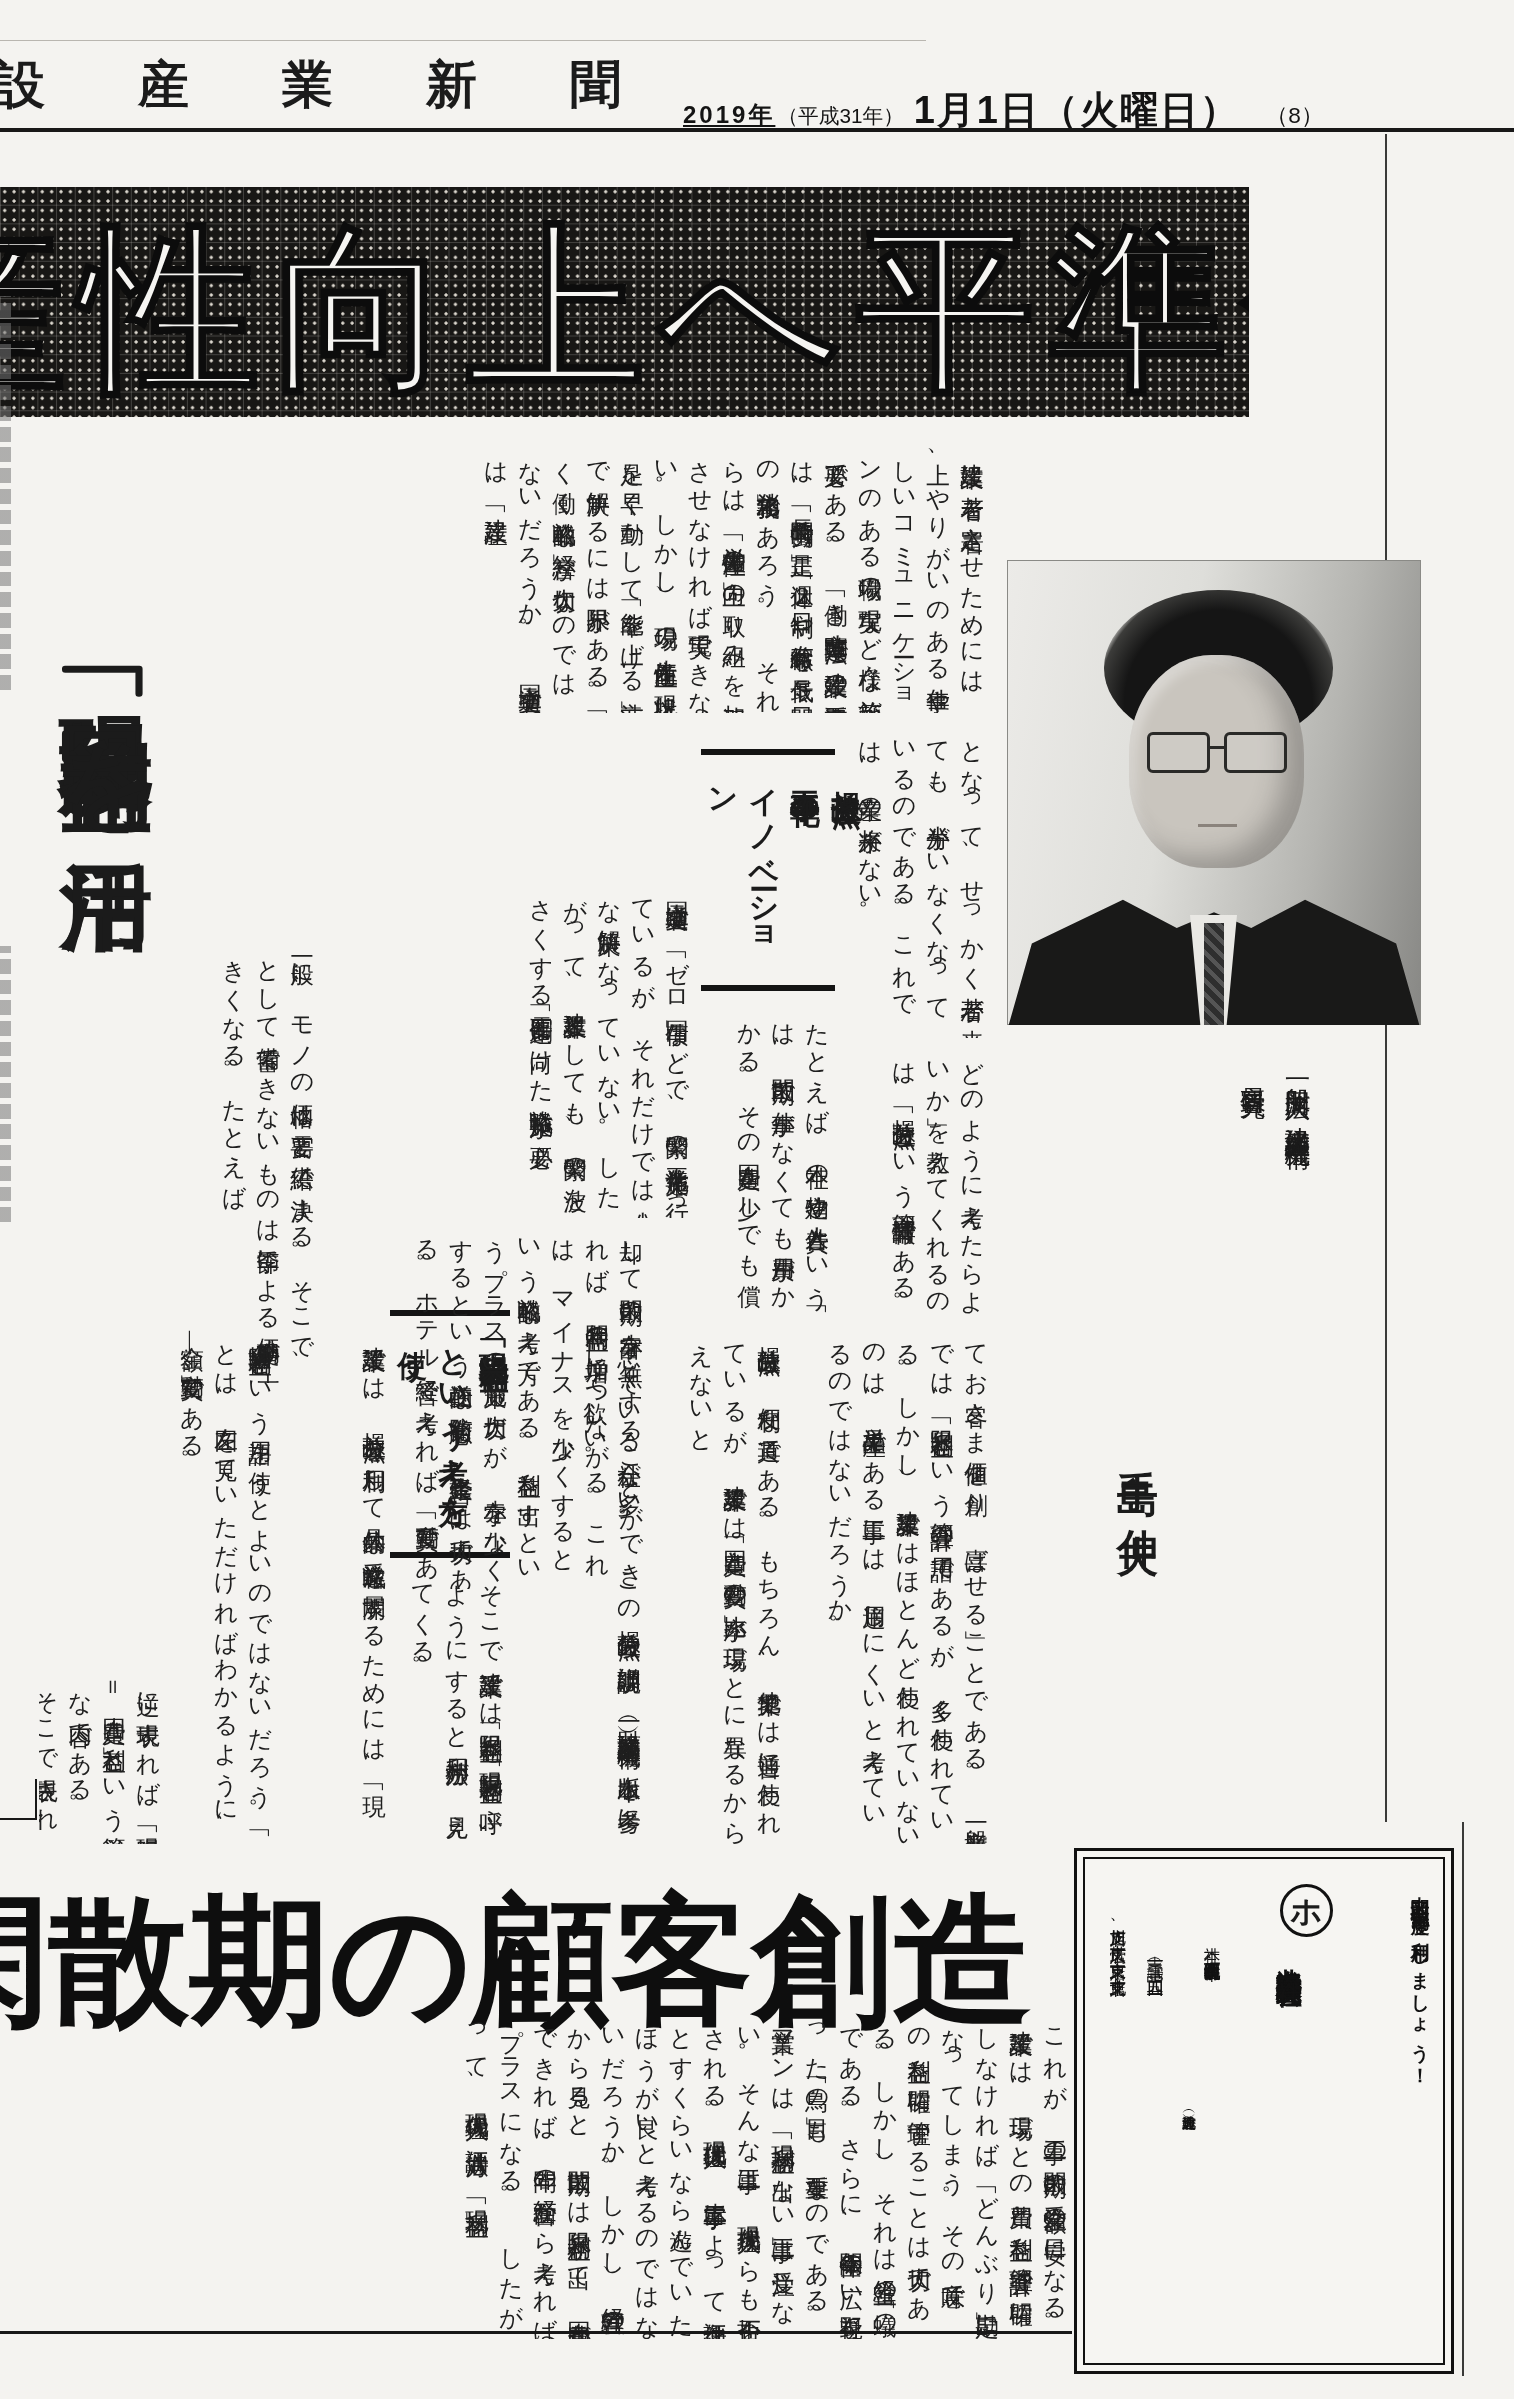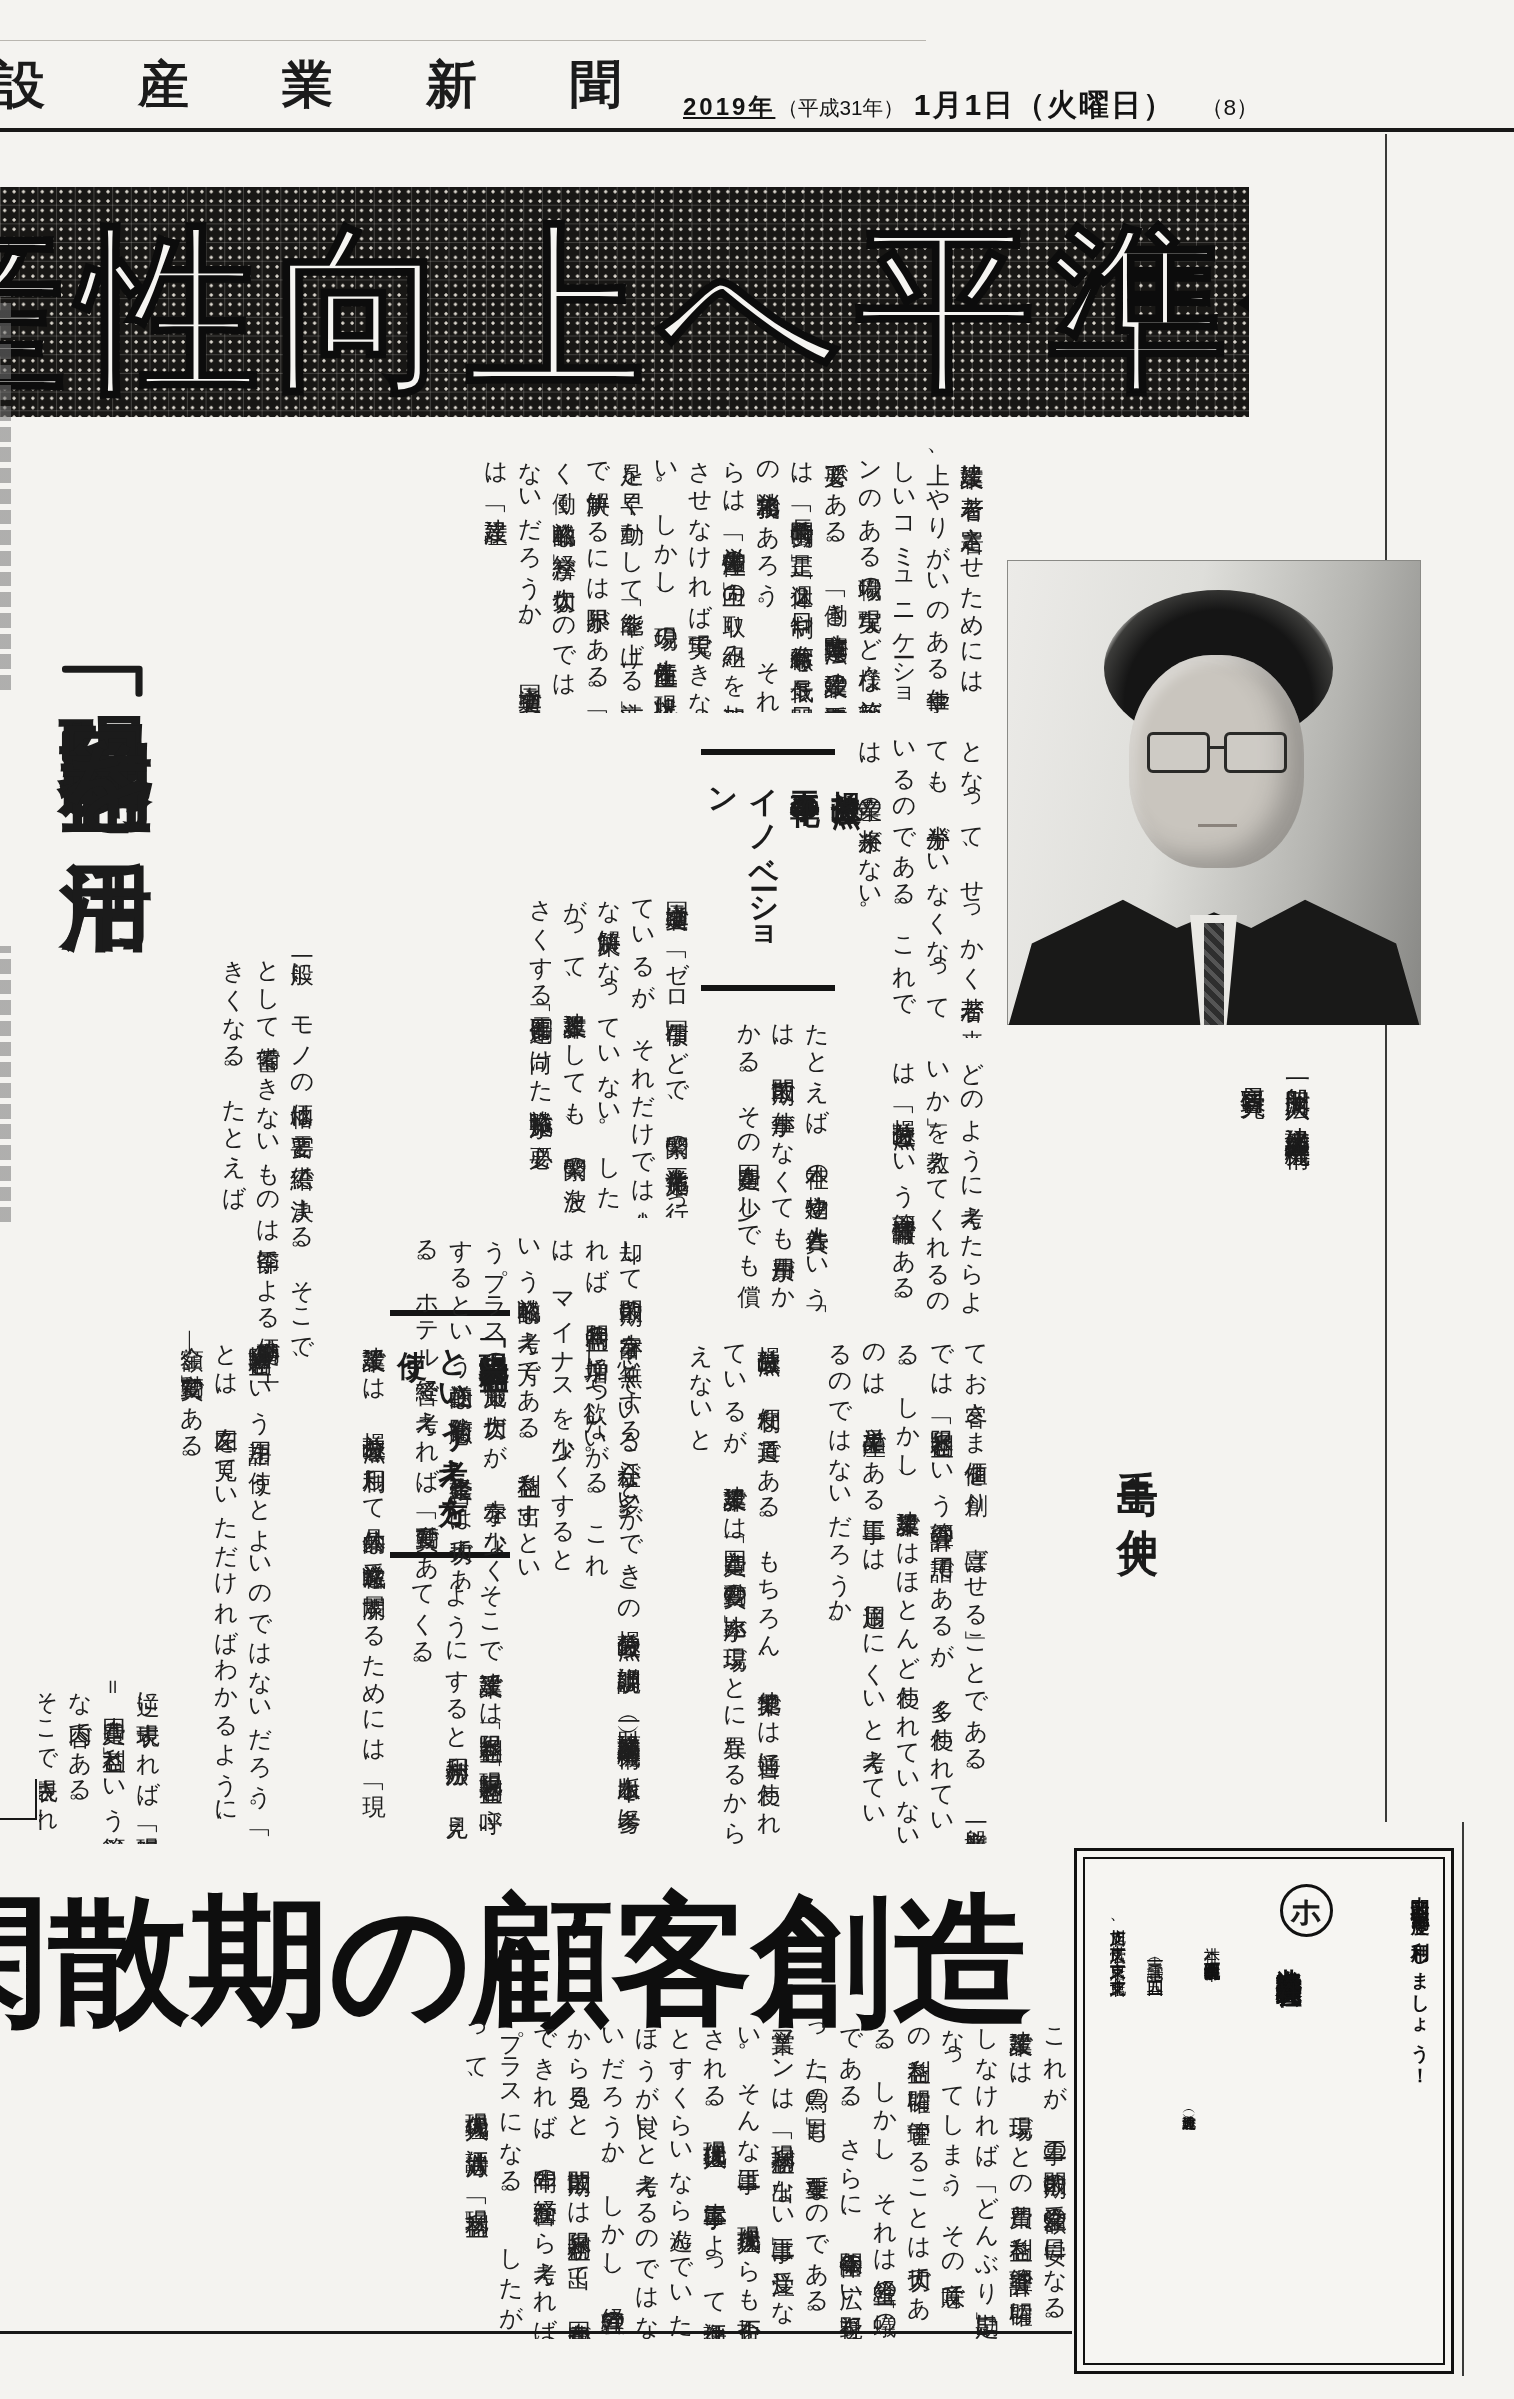--- a/index.html
+++ b/index.html
@@ -30,21 +30,21 @@
     font-family:"Liberation Sans","DejaVu Sans",sans-serif;
     font-weight:900; font-size:179px; letter-spacing:13.8px; color:#f6f5f2;
     -webkit-text-stroke:2px #0c0c0c;
   }
   .masthead { position:absolute; left:-5.9px; top:51px; font-size:51px; font-weight:600;
     letter-spacing:93px; white-space:nowrap; }
   .dateline { position:absolute; left:683px; top:85px; white-space:nowrap;
     font-family:"Liberation Sans","DejaVu Sans",sans-serif; color:#141414; }
   .dateline .y  { font-size:24px; font-weight:700; letter-spacing:3px;text-decoration:underline; }
   .dateline .era{ font-size:20.7px; font-weight:400; margin:0 9.9px 0 2px; }
-  .dateline .d  { font-size:30px; font-weight:700; letter-spacing:2px; }
+  .dateline .d  { font-size:38px; font-weight:700; letter-spacing:2px; }
   .dateline .pg { font-size:22.7px; margin-left:25.6px; }
   .main-headline { font-family:"Liberation Serif","DejaVu Serif",serif;
     font-weight:700; font-size:93px; line-height:122px; letter-spacing:4.9px; }
   .bottom-headline { position:absolute; left:-91px; top:1868px; white-space:nowrap;
     font-family:"Liberation Sans","DejaVu Sans",sans-serif;
     font-weight:900; font-size:140px; letter-spacing:0px; color:#0e0e0e; }
   .subhead { position:absolute; border-top:6.9px solid #141414; border-bottom:6.9px solid #141414;
     padding:11.8px 2px; }
   .subhead .sh-text { writing-mode:vertical-rl; text-orientation:mixed; display:block;
     height:100%; font-family:"Liberation Sans","DejaVu Sans",sans-serif;

